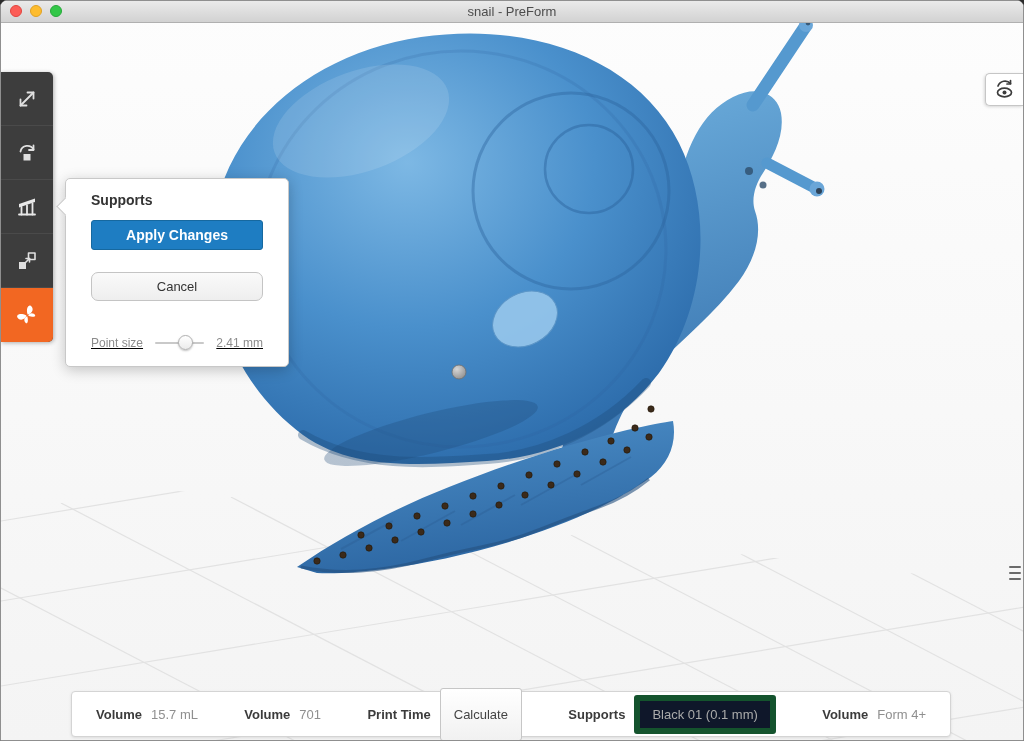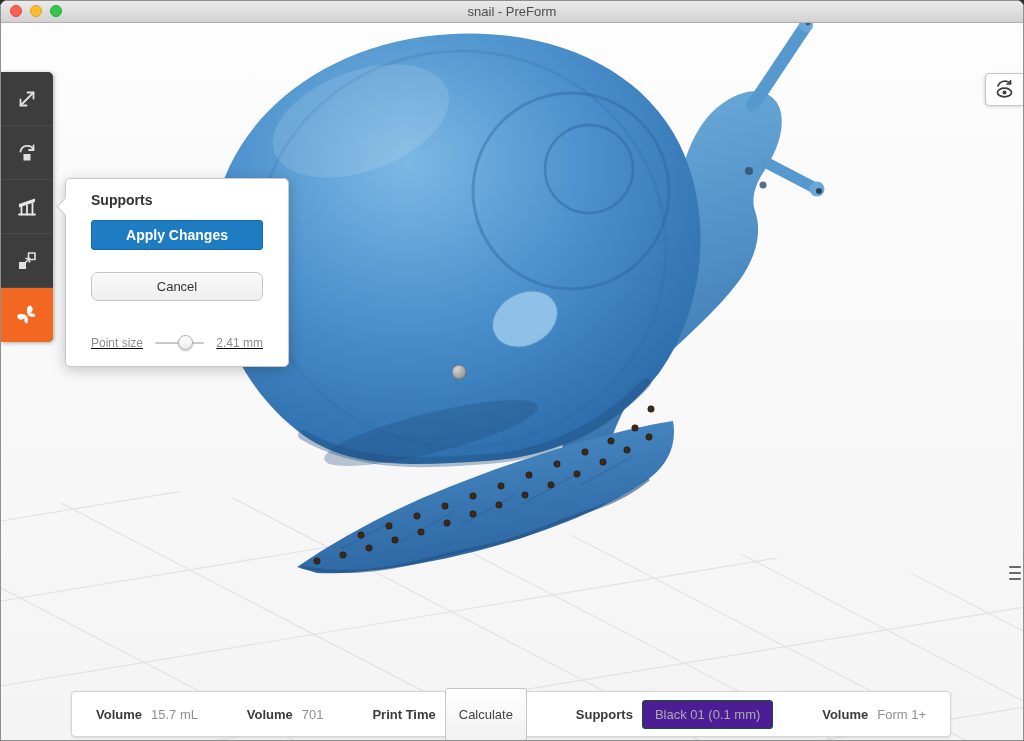--- a/index.html
+++ b/index.html
@@ -84,21 +84,21 @@
     display:flex;align-items:center;justify-content:space-between;padding:0 24px;font-size:13px;
   }
   .sb-group{display:flex;align-items:center;gap:9px;}
   .sb-label{font-weight:bold;color:#3b3b3b;}
   .sb-value{color:#8f8f8f;}
   .btn-calculate{
     padding:18px 13px;background:linear-gradient(#ffffff,#f1f1f1);border:1px solid #c6c6c6;
     border-radius:3px;font-size:13px;color:#444;font-family:inherit;cursor:pointer;
   }
   .btn-material{
-    padding:6px 12px;background:#4c1d95;border:1px solid #14532d;
+    padding:6px 12px;background:#0f172a;border:6px solid #14532d;
     border-radius:3px;font-size:13px;color:#ababab;font-family:inherit;
   }
 </style>
 </head>
 <body>
 
 <div class="window">
 
   <div class="viewport">
     <svg width="1024" height="741" viewBox="0 0 1024 741">
@@ -318,17 +318,17 @@
     <div class="sb-group">
       <span class="sb-label">Print Time</span>
       <button class="btn-calculate">Calculate</button>
     </div>
     <div class="sb-group">
       <span class="sb-label">Supports</span>
       <button class="btn-material" disabled="">Black 01 (0.1 mm)</button>
     </div>
     <div class="sb-group">
       <span class="sb-label">Volume</span>
-      <span class="sb-value">Form 1+</span>
+      <span class="sb-value">Form 4+</span>
     </div>
   </div>
 
 </div>
 
 </body></html>

